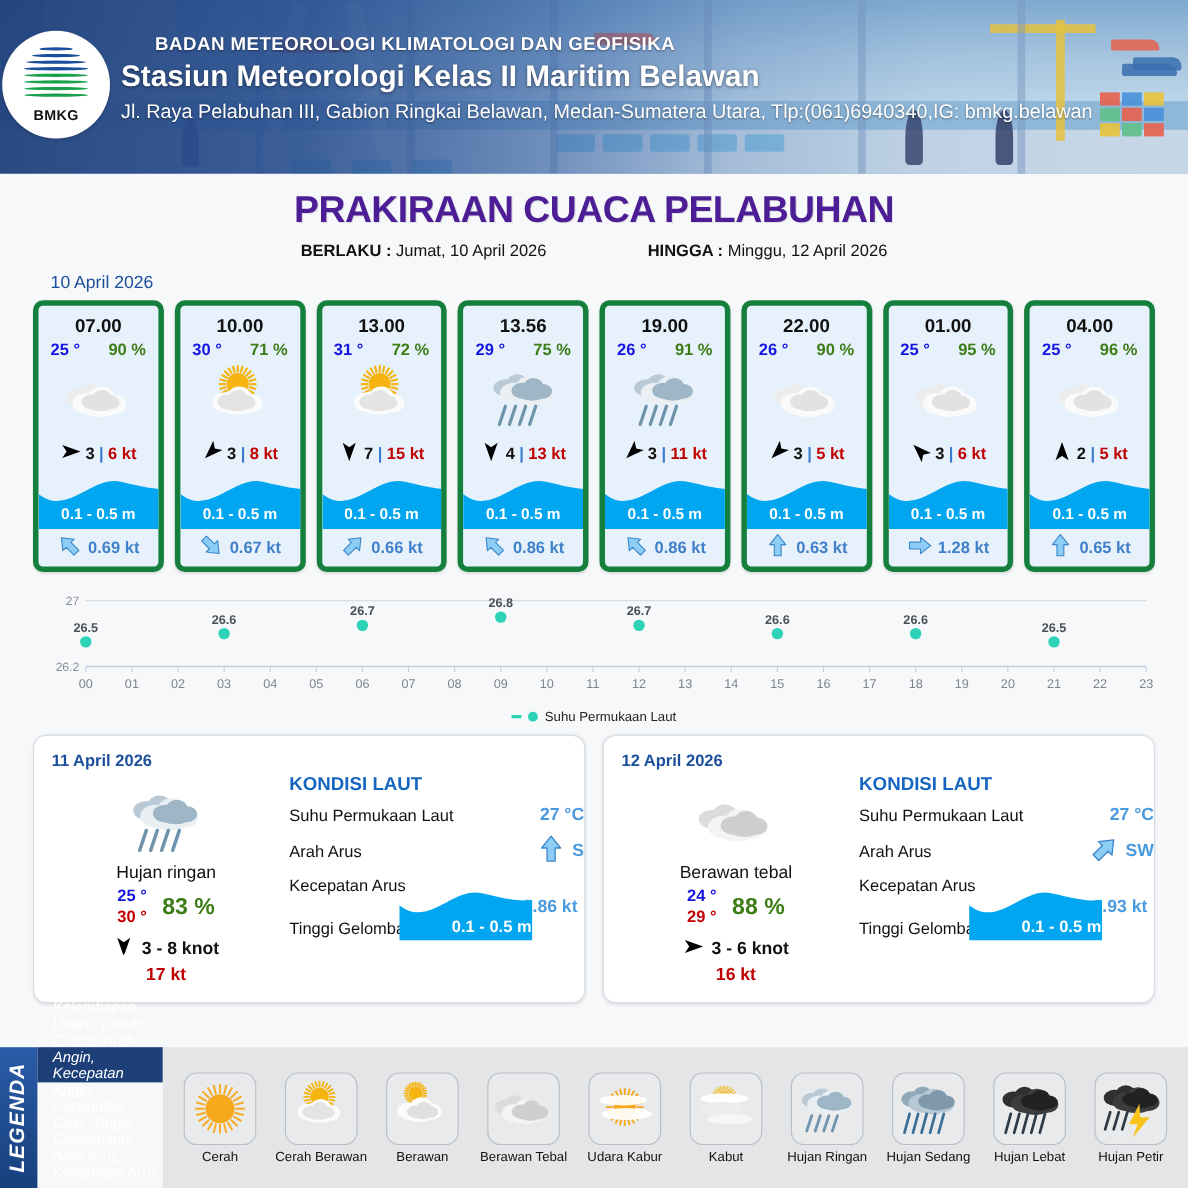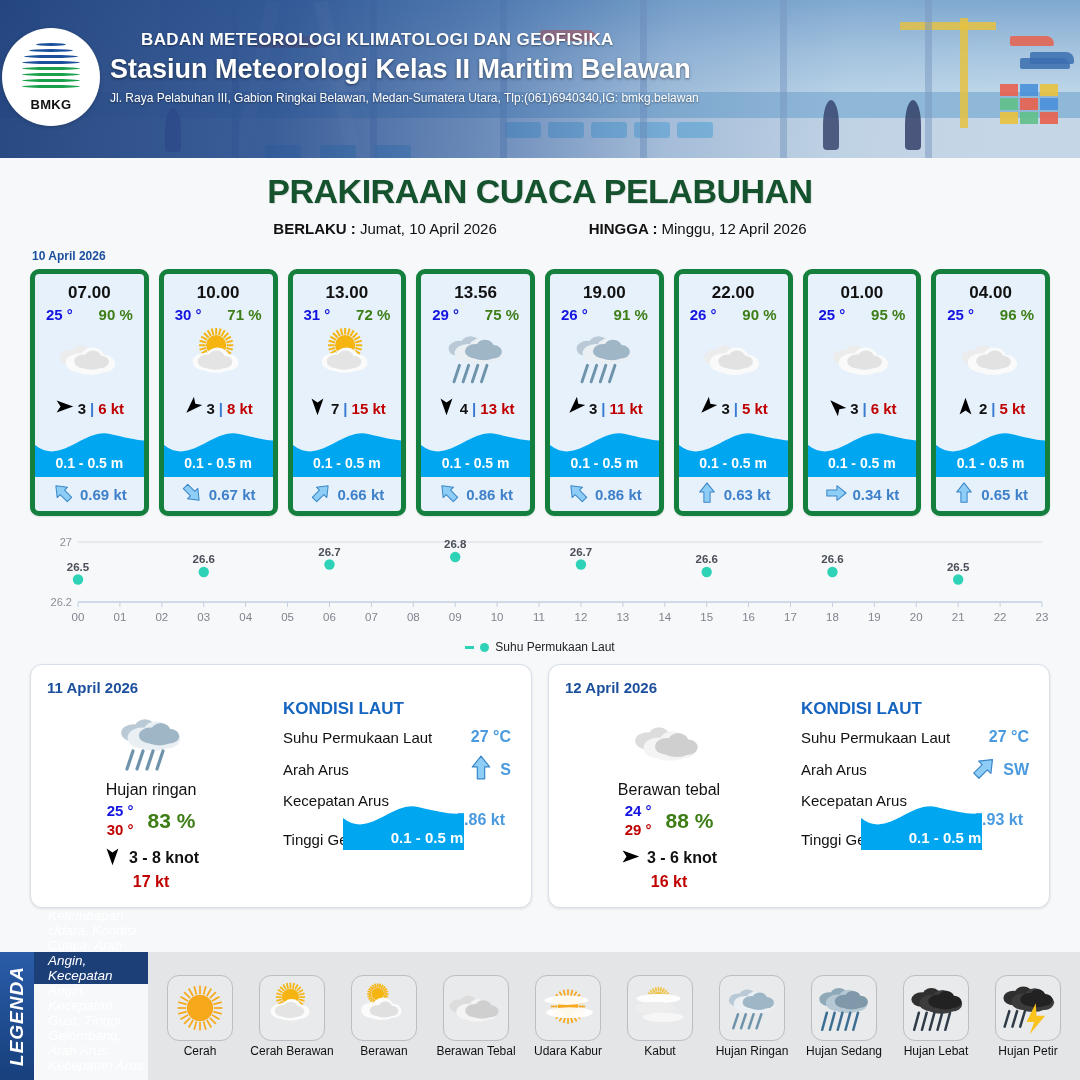--- a/index.html
+++ b/index.html
@@ -43,35 +43,35 @@
   .logo-arcs i { position:absolute; left:0; right:0; height:3px; background:#1a4f9c; border-radius:50%; }
   .logo-green { width:58px; height:28px; position:relative; margin-top:2px;}
   .logo-green i { position:absolute; left:0; right:0; height:3px; background:#18a04a; border-radius:50%; }
   .logo-txt { font-size:13px; font-weight:bold; color:#111; letter-spacing:.3px; margin-top:2px;}
 
   .banner-text { position:absolute; left:110px; top:30px; z-index:5; }
   .bmkg-line1 { font-size:17px; font-weight:bold; color:#fff; letter-spacing:.4px;
                 text-shadow:0 1px 2px rgba(0,0,0,.45);padding-left:31px; }
   .bmkg-line2 { font-size:27px; font-weight:bold; color:#fff; margin-top:4px;
                 text-shadow:0 1px 3px rgba(0,0,0,.5); }
-  .bmkg-line3 { font-size:12px; color:#fff; margin-top:6px;
+  .bmkg-line3 { font-size:18px; color:#fff; margin-top:6px;
                 text-shadow:0 1px 2px rgba(0,0,0,.45); }
 
   
   .title-wrap { text-align:center; margin-top:14px; }
-  .main-title { font-size:34px; font-weight:bold; color:#14532d; letter-spacing:-0.5px;
+  .main-title { font-size:34px; font-weight:bold; color:#4c1d95; letter-spacing:-0.5px;
                 text-shadow:1px 1px 0 rgba(0,0,0,.10); }
   .sub-title { font-size:25px; font-weight:bold; color:#4a90d9; margin-top:4px; }
   .valid-row { margin-top:9px; font-size:15px; color:#111; display:flex;
                justify-content:center; gap:92px; }
   .valid-row b { font-weight:bold; }
   .valid-row span { font-weight:normal; }
 
   
-  .date-label { margin:12px 0 6px 32px; font-size:12px; font-weight:bold; color:#1b4f9c; }
+  .date-label { margin:12px 0 6px 46px; font-size:16px; font-weight:normal; color:#1b4f9c; }
   .cards { display:flex; gap:10px; padding:0 30px; }
   .card {
     width:121px; background:#e6f1fb; border:5px solid #15803d; border-radius:9px;
     position:relative; overflow:hidden; box-shadow:0 1px 2px rgba(0,0,0,.10);
   }
   .c-time { text-align:center; font-size:17px; font-weight:bold; color:#111; padding-top:9px; }
   .c-row { display:flex; justify-content:space-between; padding:3px 11px 0; font-size:15px; font-weight:bold; }
   .c-temp { color:#1414e0; }
   .c-hum { color:#3d7d16; }
   .c-icon { height:66px; display:flex; align-items:center; justify-content:center; margin-top:2px;}
@@ -103,21 +103,21 @@
   .p-wicon { height:72px; display:flex; align-items:center; justify-content:center; }
   .p-cond { font-size:16px; color:#111; margin-top:2px; }
   .p-temps { display:flex; align-items:center; justify-content:center; gap:14px; margin-top:3px; }
   .p-tcol { text-align:left; font-size:15px; font-weight:bold; line-height:1.25; }
   .p-tmin { color:#1414e0; }
   .p-tmax { color:#c00000; }
   .p-hum { font-size:21px; font-weight:bold; color:#3d7d16; }
   .p-wind { display:flex; align-items:center; justify-content:center; gap:7px;
             font-size:16px; font-weight:bold; color:#111; margin-top:7px; }
   .p-gust { font-size:16px; font-weight:bold; color:#c00000; margin-top:3px; }
-  .p-right { position:absolute; left:232px; right:20px; top:34px;margin-left:20px; }
+  .p-right { position:absolute; left:232px; right:0; top:34px; }
   .p-rtitle { font-size:17px; font-weight:bold; color:#1565c0; }
   .p-line { display:flex; align-items:center; justify-content:space-between; margin-top:9px;
             font-size:15px; color:#111; }
   .p-val { font-size:16px; font-weight:bold; color:#4a9ae0; }
   .p-cur-line { display:flex; align-items:center; gap:6px; }
   .p-cspeed { text-align:right; font-size:16px; font-weight:bold; color:#4a9ae0;
               margin-top:2px; padding-right:6px; }
   .p-wave { position:absolute; right:0; bottom:-8px; width:168px; height:56px; }
   .p-wavetext { position:absolute; right:0; bottom:2px; width:168px; text-align:center;
                 font-size:15px; font-weight:bold; color:#fff; }
@@ -611,21 +611,21 @@
      <svg class="wave-svg" viewBox="0 0 121 50" preserveAspectRatio="none">
     <path d="M0 18 C 26.62 39, 48.400000000000006 1, 75.02 7.000000000000001
              C 96.80000000000001 12, 108.9 15, 121 13 L 121 50 L 0 50 Z" fill="#00a7f0"></path>
         </svg>
      <div class="wave-text">0.1 - 0.5 m</div>
    </div>
    <div class="c-cur">
      <span><svg width="22" height="22" viewBox="0 0 24 24" style="transform:rotate(270deg)">
     <path d="M12 23 L4 13 L8.6 13 L8.6 2 L15.4 2 L15.4 13 L20 13 Z" fill="#8ecdf5" stroke="#3a86c8" stroke-width="1.1" stroke-linejoin="round"></path>
           </svg></span>
-     <span>0.34 kt</span>
+     <span>1.28 kt</span>
    </div>
     </div>
     <div class="card">
       <div class="c-time">04.00</div>
    <div class="c-row">
      <span class="c-temp">25 °</span>
      <span class="c-hum">96 %</span>
    </div>
    <div class="c-icon">
         <svg width="66" height="66" viewBox="0 0 72 72">

